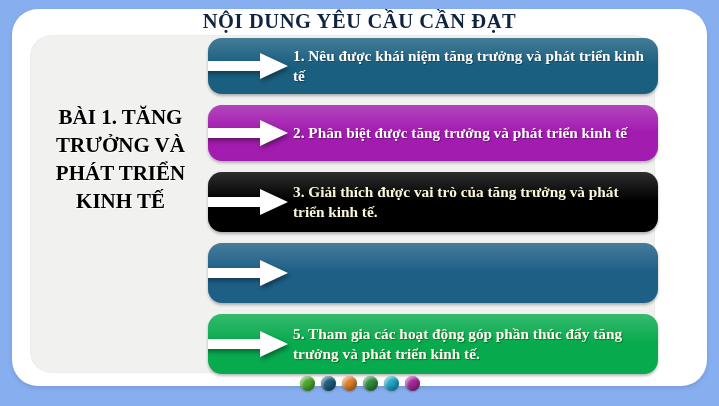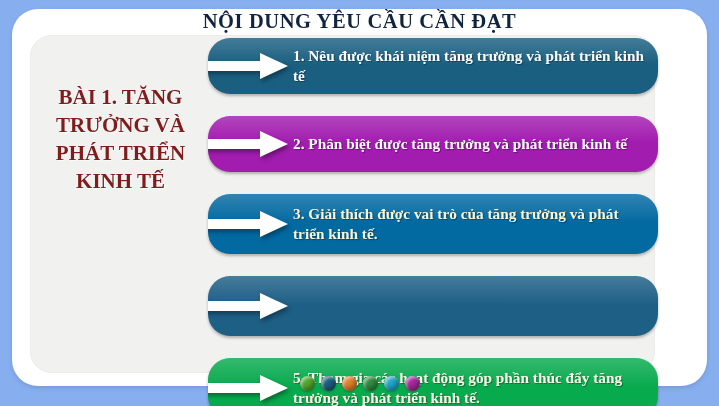--- a/index.html
+++ b/index.html
@@ -41,22 +41,22 @@
     color:#13306e;
     text-shadow:1px 1px 1px rgba(255,255,255,.85);
   }
 
   
   .bars{
     position:absolute;left:208px;top:38px;width:450px;
   }
   .bar{
     position:relative;
-    height:56px;margin-bottom:22px;
-    border-radius:22px;
+    height:56px;margin-bottom:11px;
+    border-radius:14px;
     box-shadow:0 2px 3px rgba(0,0,0,.28);
     overflow:hidden;
   }
   .bar .gloss{
     position:absolute;left:0;top:0;right:0;height:48%;
     background:linear-gradient(to bottom,rgba(255,255,255,.18),rgba(255,255,255,0));
     border-radius:14px 14px 0 0;
     pointer-events:none;
   }
   .bar .txt{
@@ -90,21 +90,21 @@
 </head>
 <body style="background: rgb(135, 175, 239);">
 
 <div id="stage">
 
   <div class="card"></div>
   <div class="panel"></div>
 
   <div class="heading" style="color: rgb(16, 36, 63);">NỘI DUNG YÊU CẦU CẦN ĐẠT</div>
 
-  <div class="lesson-title" style="color: #7f1d1d;">BÀI 1. TĂNG TRƯỞNG VÀ PHÁT TRIỂN KINH TẾ</div>
+  <div class="lesson-title" style="color: #000000; margin-top: 20px;">BÀI 1. TĂNG TRƯỞNG VÀ PHÁT TRIỂN KINH TẾ</div>
 
   <div class="bars">
 
     <div class="bar" style="background: rgb(26, 95, 128);">
       <div class="gloss"></div>
       <div class="arrow">
         <svg width="86" height="30" viewBox="0 0 86 30">
           <polygon points="0,10 58,10 58,2 86,15 58,28 58,20 0,20" fill="#FFFFFF"></polygon>
         </svg>
       </div>
@@ -114,21 +114,21 @@
     <div class="bar" style="background: #a21caf;">
       <div class="gloss"></div>
       <div class="arrow">
         <svg width="86" height="30" viewBox="0 0 86 30">
           <polygon points="0,10 58,10 58,2 86,15 58,28 58,20 0,20" fill="#FFFFFF"></polygon>
         </svg>
       </div>
       <div class="txt" style="color: rgb(255, 255, 255);">2. Phân biệt được tăng trưởng và phát triển kinh tế</div>
     </div>
 
-    <div class="bar tall" style="background: #0369a1; text-decoration: underline;">
+    <div class="bar tall" style="background: #000000; text-decoration: underline;">
       <div class="gloss"></div>
       <div class="arrow">
         <svg width="86" height="30" viewBox="0 0 86 30">
           <polygon points="0,10 58,10 58,2 86,15 58,28 58,20 0,20" fill="#FFFFFF"></polygon>
         </svg>
       </div>
       <div class="txt" style="color: rgb(250, 246, 216);">3. Giải thích được vai trò của tăng trưởng và phát triển kinh tế.</div>
     </div>
 
     <div class="bar tall" style="background: rgb(30, 95, 134);">

